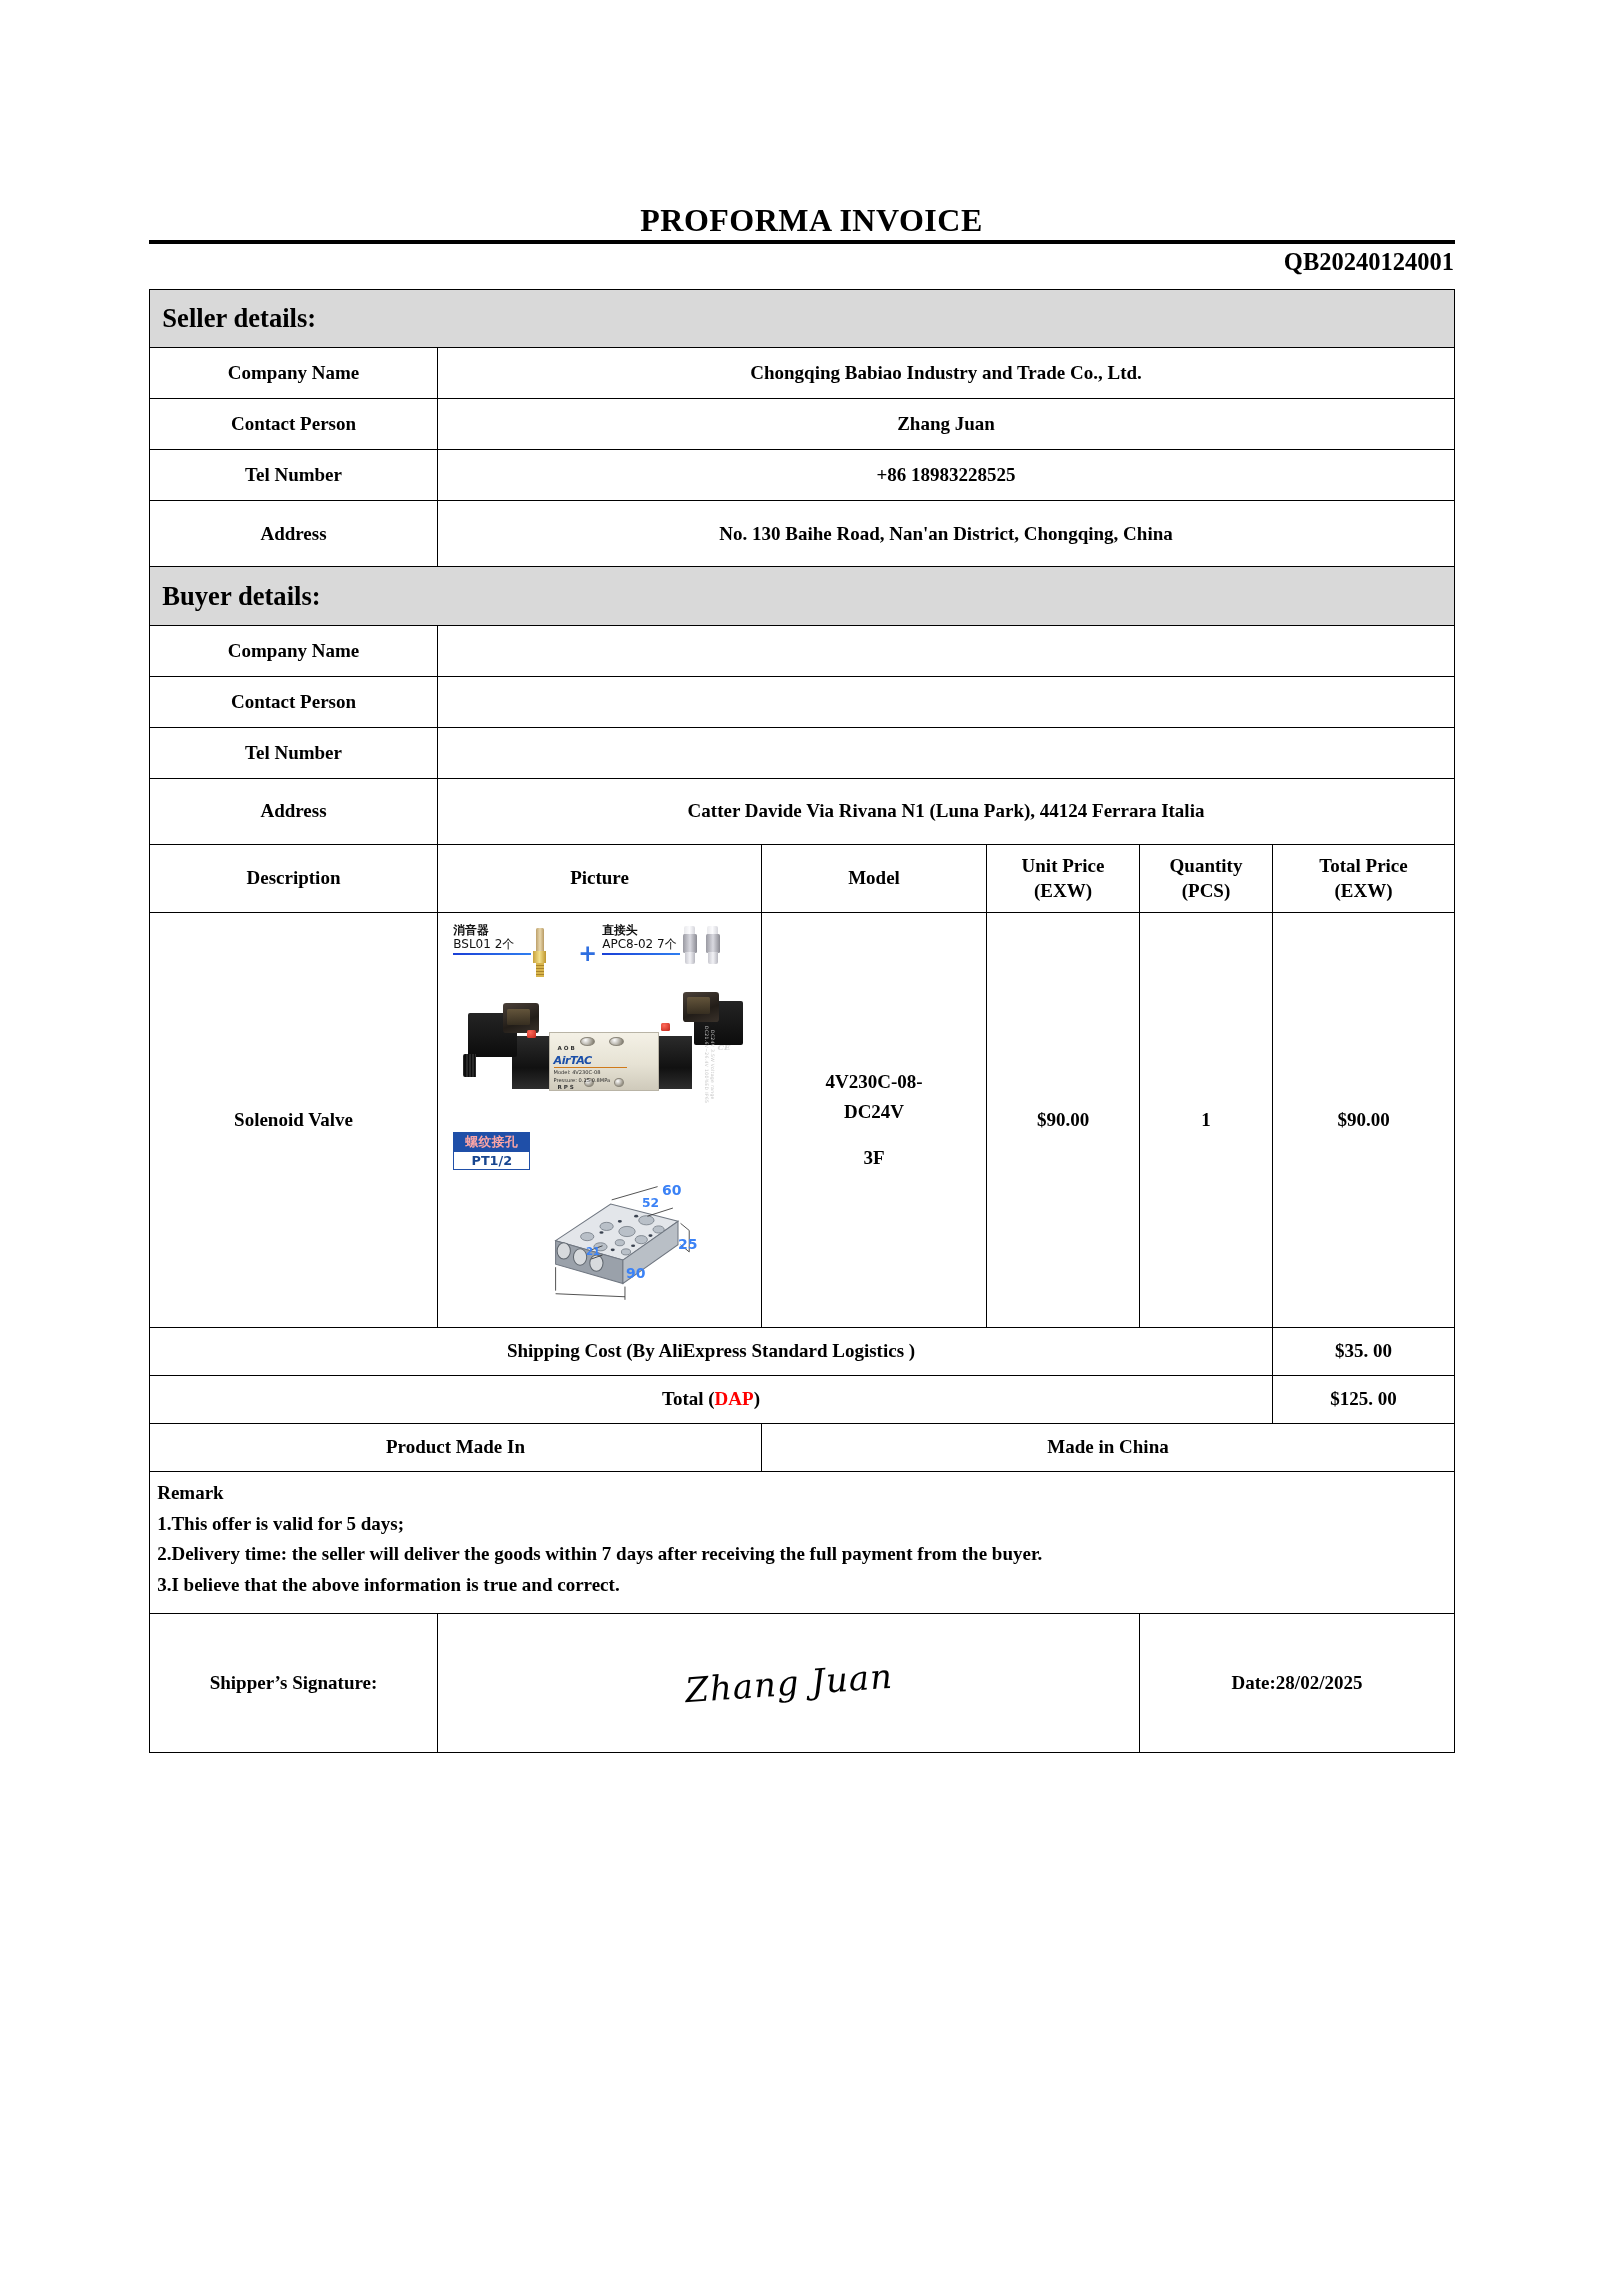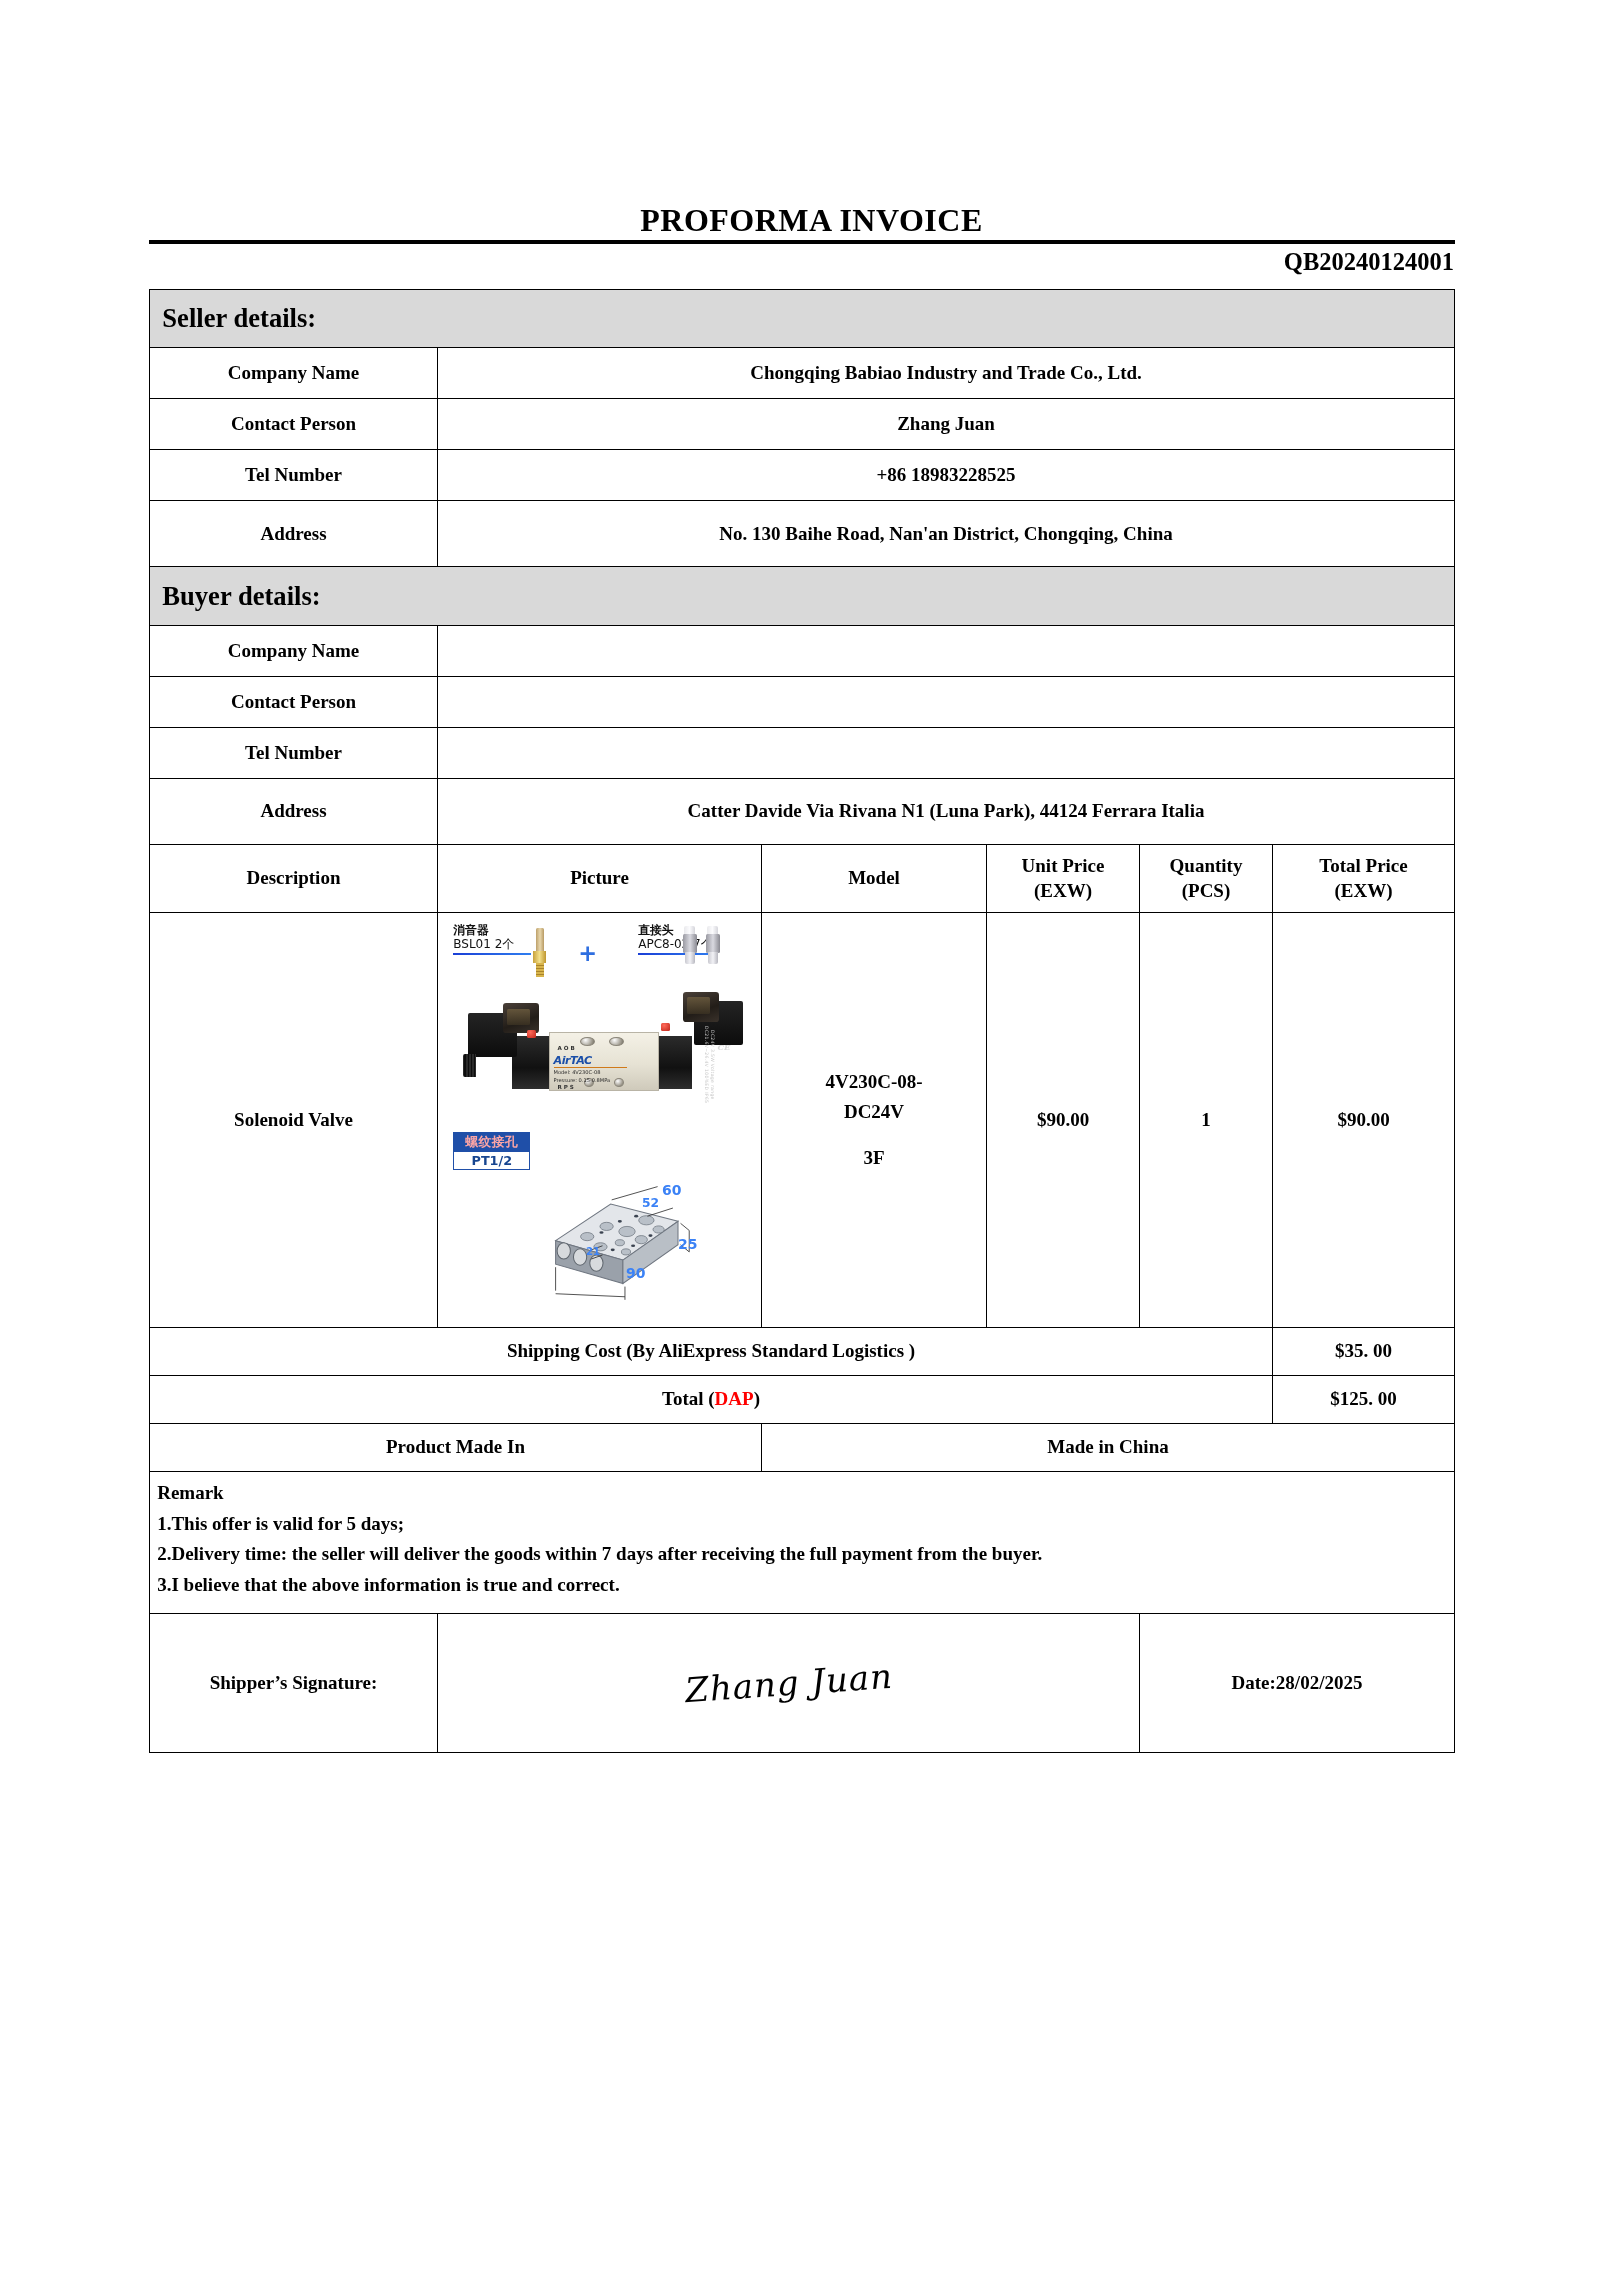--- a/index.html
+++ b/index.html
@@ -152,21 +152,21 @@
   
   .acc-bar {
     position: absolute;
     top: 9.2px;
     left: 11.2px;
     width: 297px;
     height: 57px;
   }
   .acc-group { position: absolute; top: 0; }
   .acc-g1 { left: 4.1px; }
-  .acc-g2 { left: 153px; margin-left: 36px; }
+  .acc-g2 { left: 153px; }
   .acc-cn {
     font-family: "DejaVu Sans", sans-serif;
     font-size: 11.8px;
     font-weight: bold;
     color: #111;
     line-height: 1.12;
     text-align: left;
     white-space: nowrap;
   }
   .acc-en {

